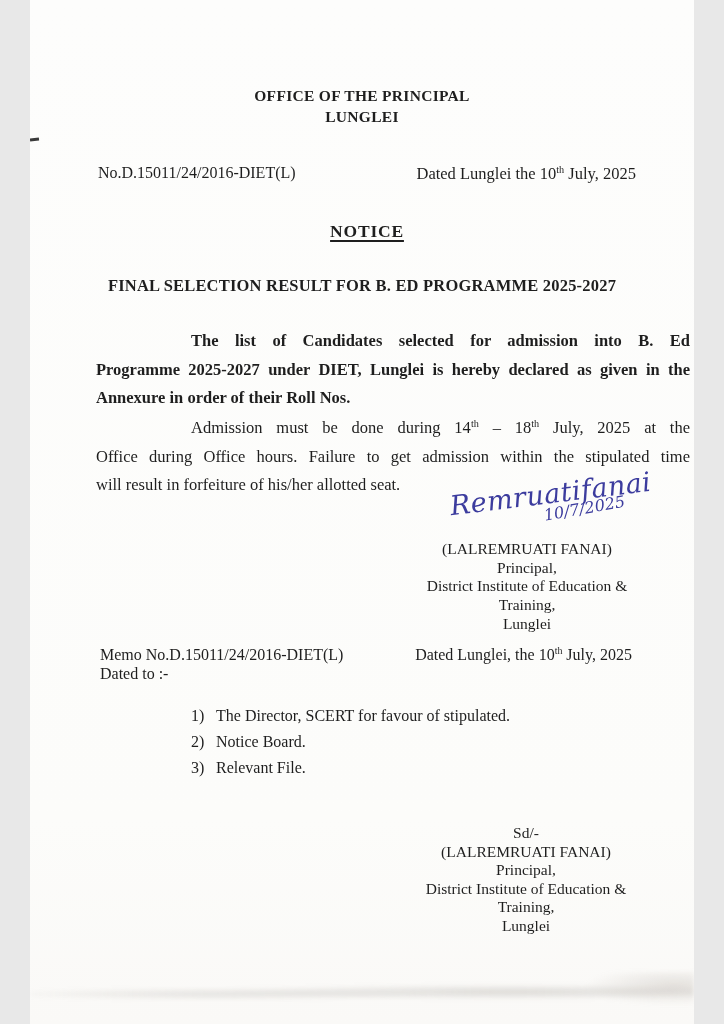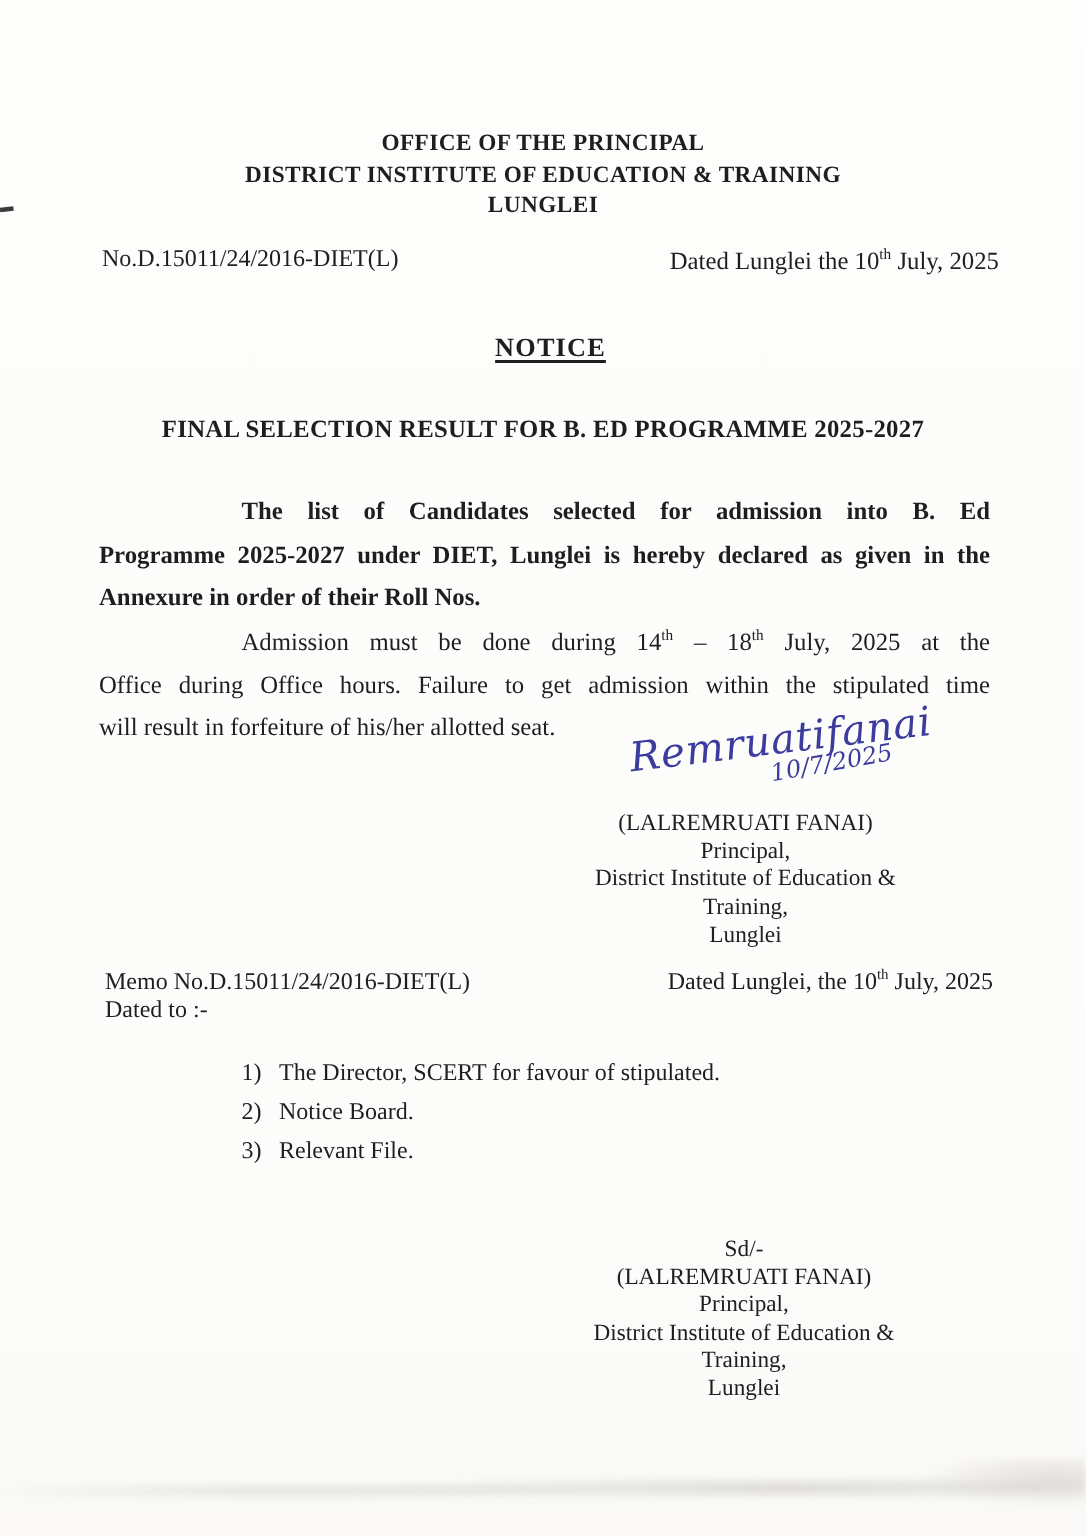--- a/index.html
+++ b/index.html
@@ -1,18 +1,18 @@
 <!DOCTYPE html>
 <html><head>
 <meta charset="utf-8">
 <style>
   html, body { margin: 0; padding: 0; background: #e8e8e8; }
   #page {
     position: relative;
-    width: 724px;
+    width: 664px;
     height: 1024px;
     margin: 0 auto;
     background: linear-gradient(180deg, #fdfdfc 0%, #fcfcfa 80%, #faf9f7 100%);
     overflow: hidden;
     font-family: "Liberation Serif", serif;
     color: #1e1e1e;
   }
 
   
   .letterhead {
@@ -154,21 +154,20 @@
 </style>
 </head>
 <body>
 
 <div id="page">
 
   <div class="edge-mark"></div>
 
   <div class="letterhead">
     <div>OFFICE OF THE PRINCIPAL</div>
-    <div>DISTRICT INSTITUTE OF EDUCATION &amp; TRAINING</div>
     <div>LUNGLEI</div>
   </div>
 
   <div class="ref-row">
     <div class="left">No.D.15011/24/2016-DIET(L)</div>
     <div class="right"><span>Dated Lunglei the 10</span><span class="sup">th</span><span> July, 2025</span></div>
   </div>
 
   <div class="notice-heading">
     <span>NOTICE</span>

